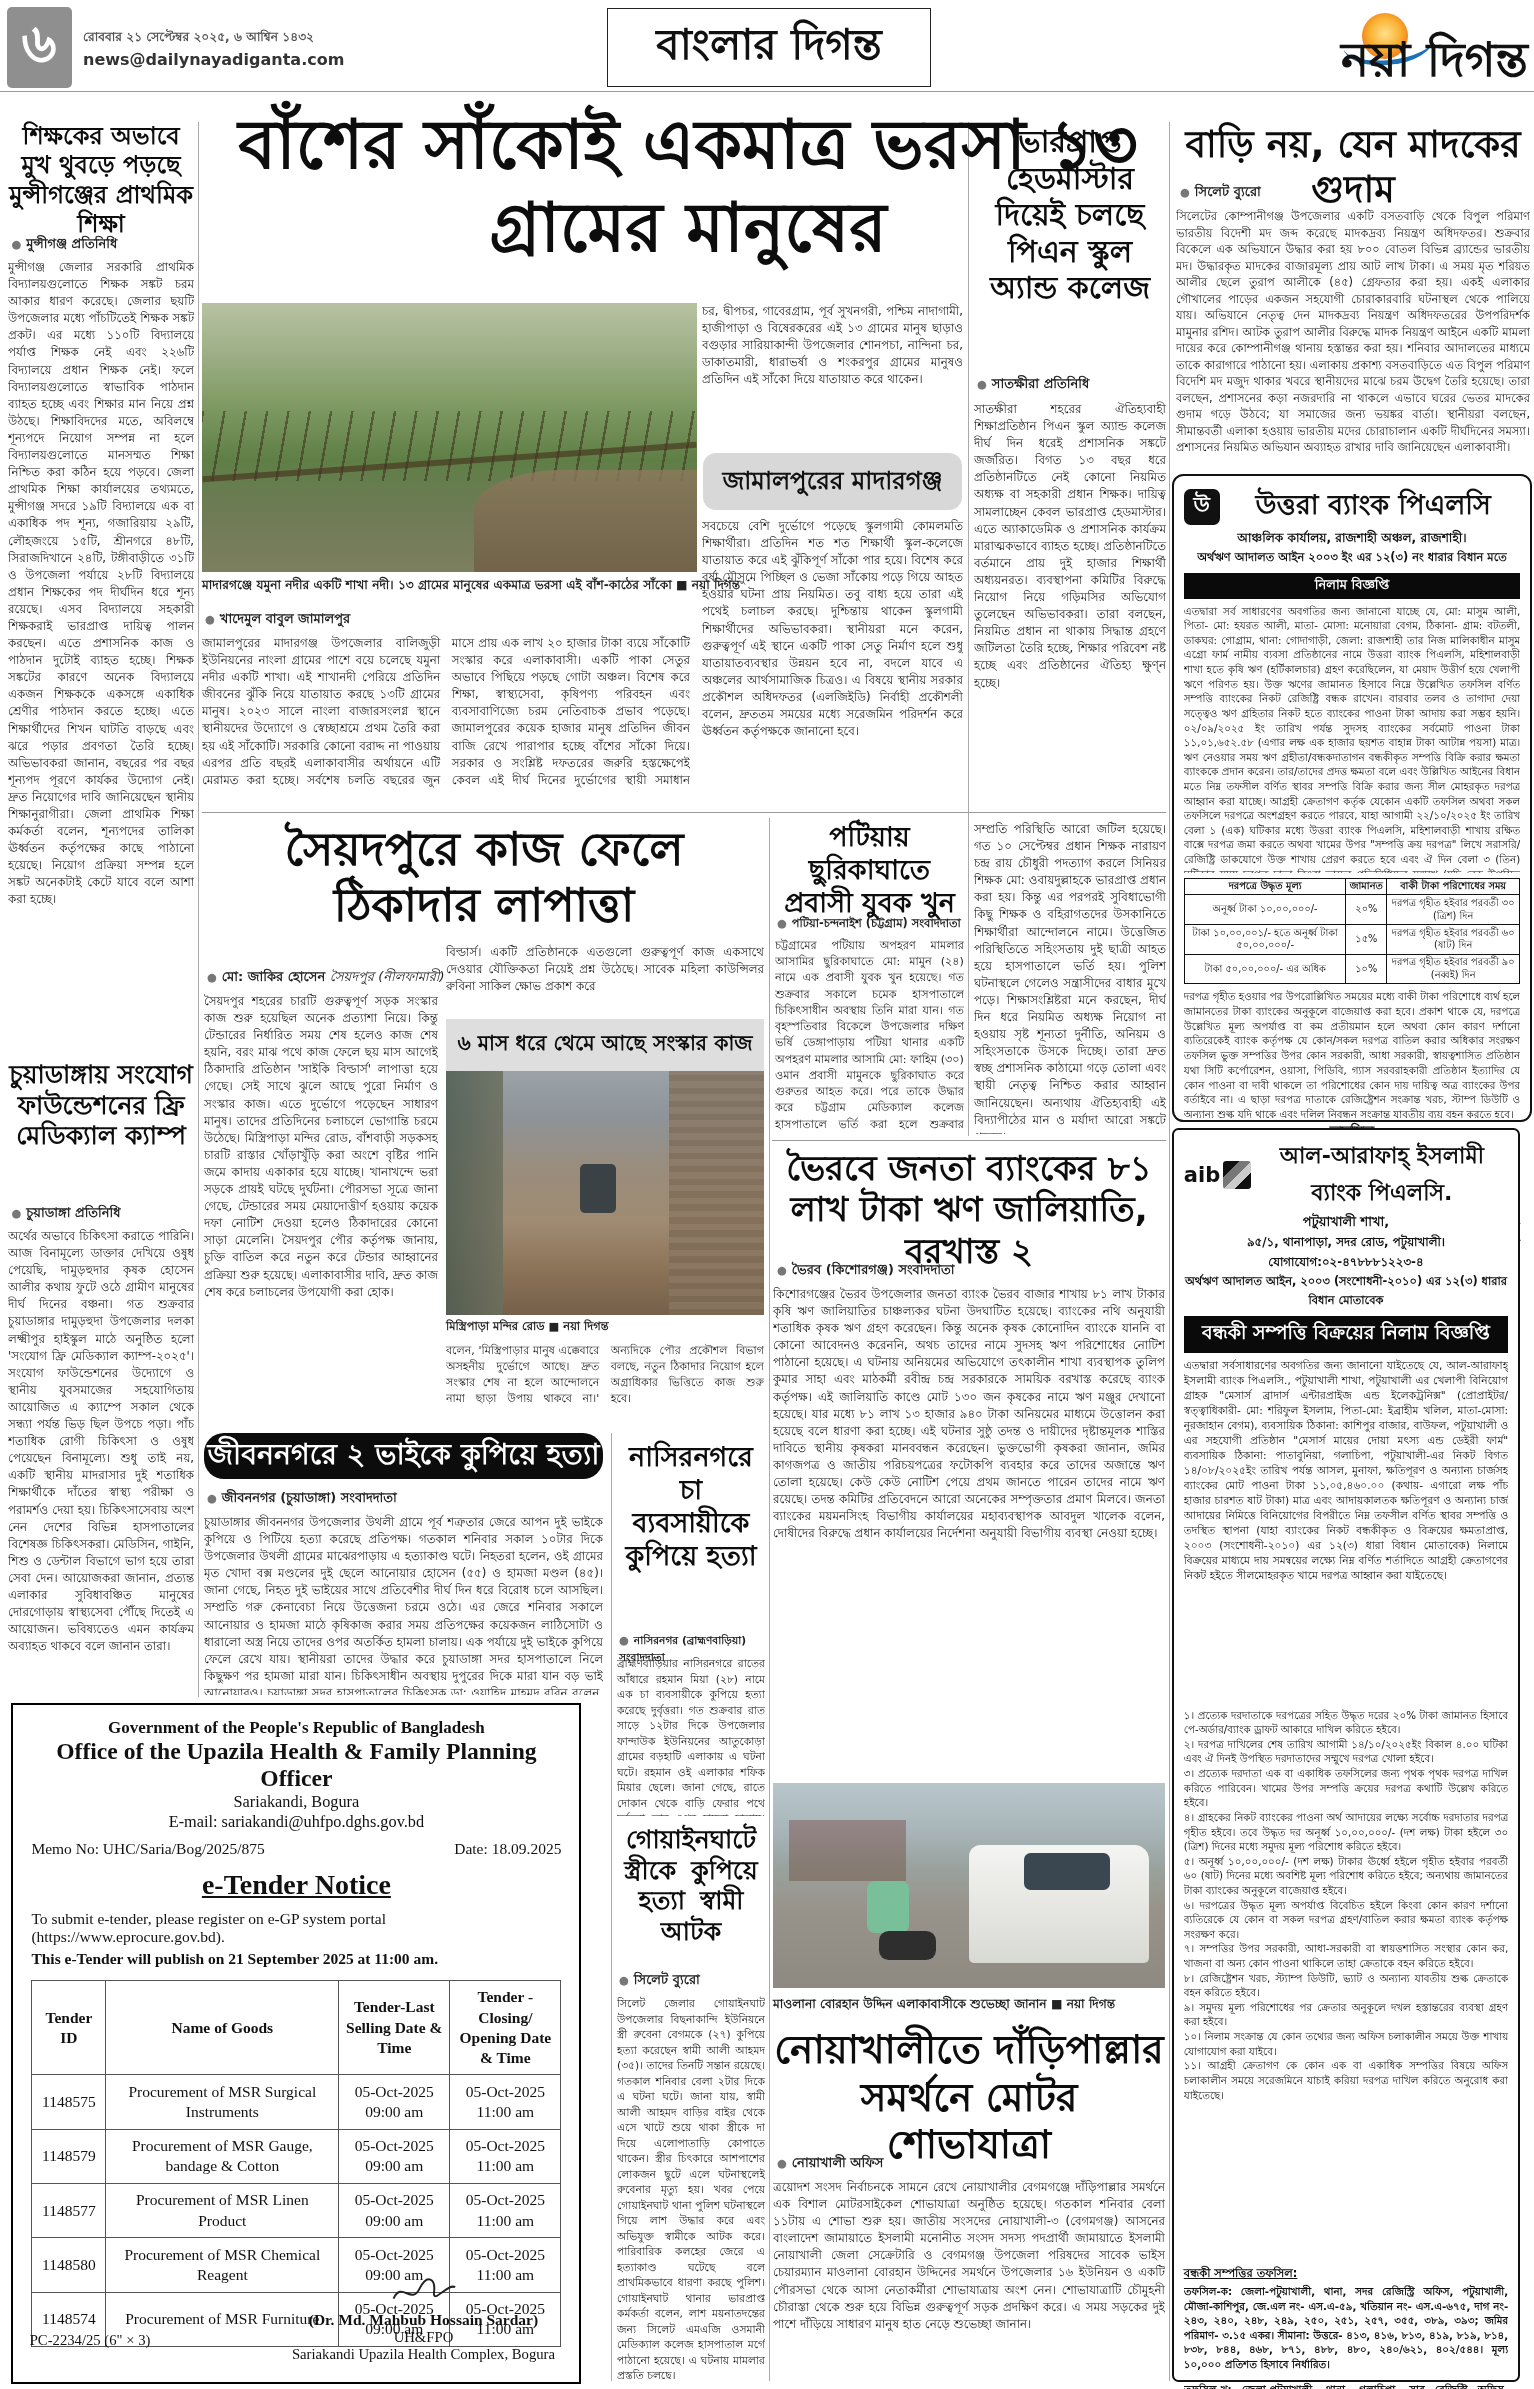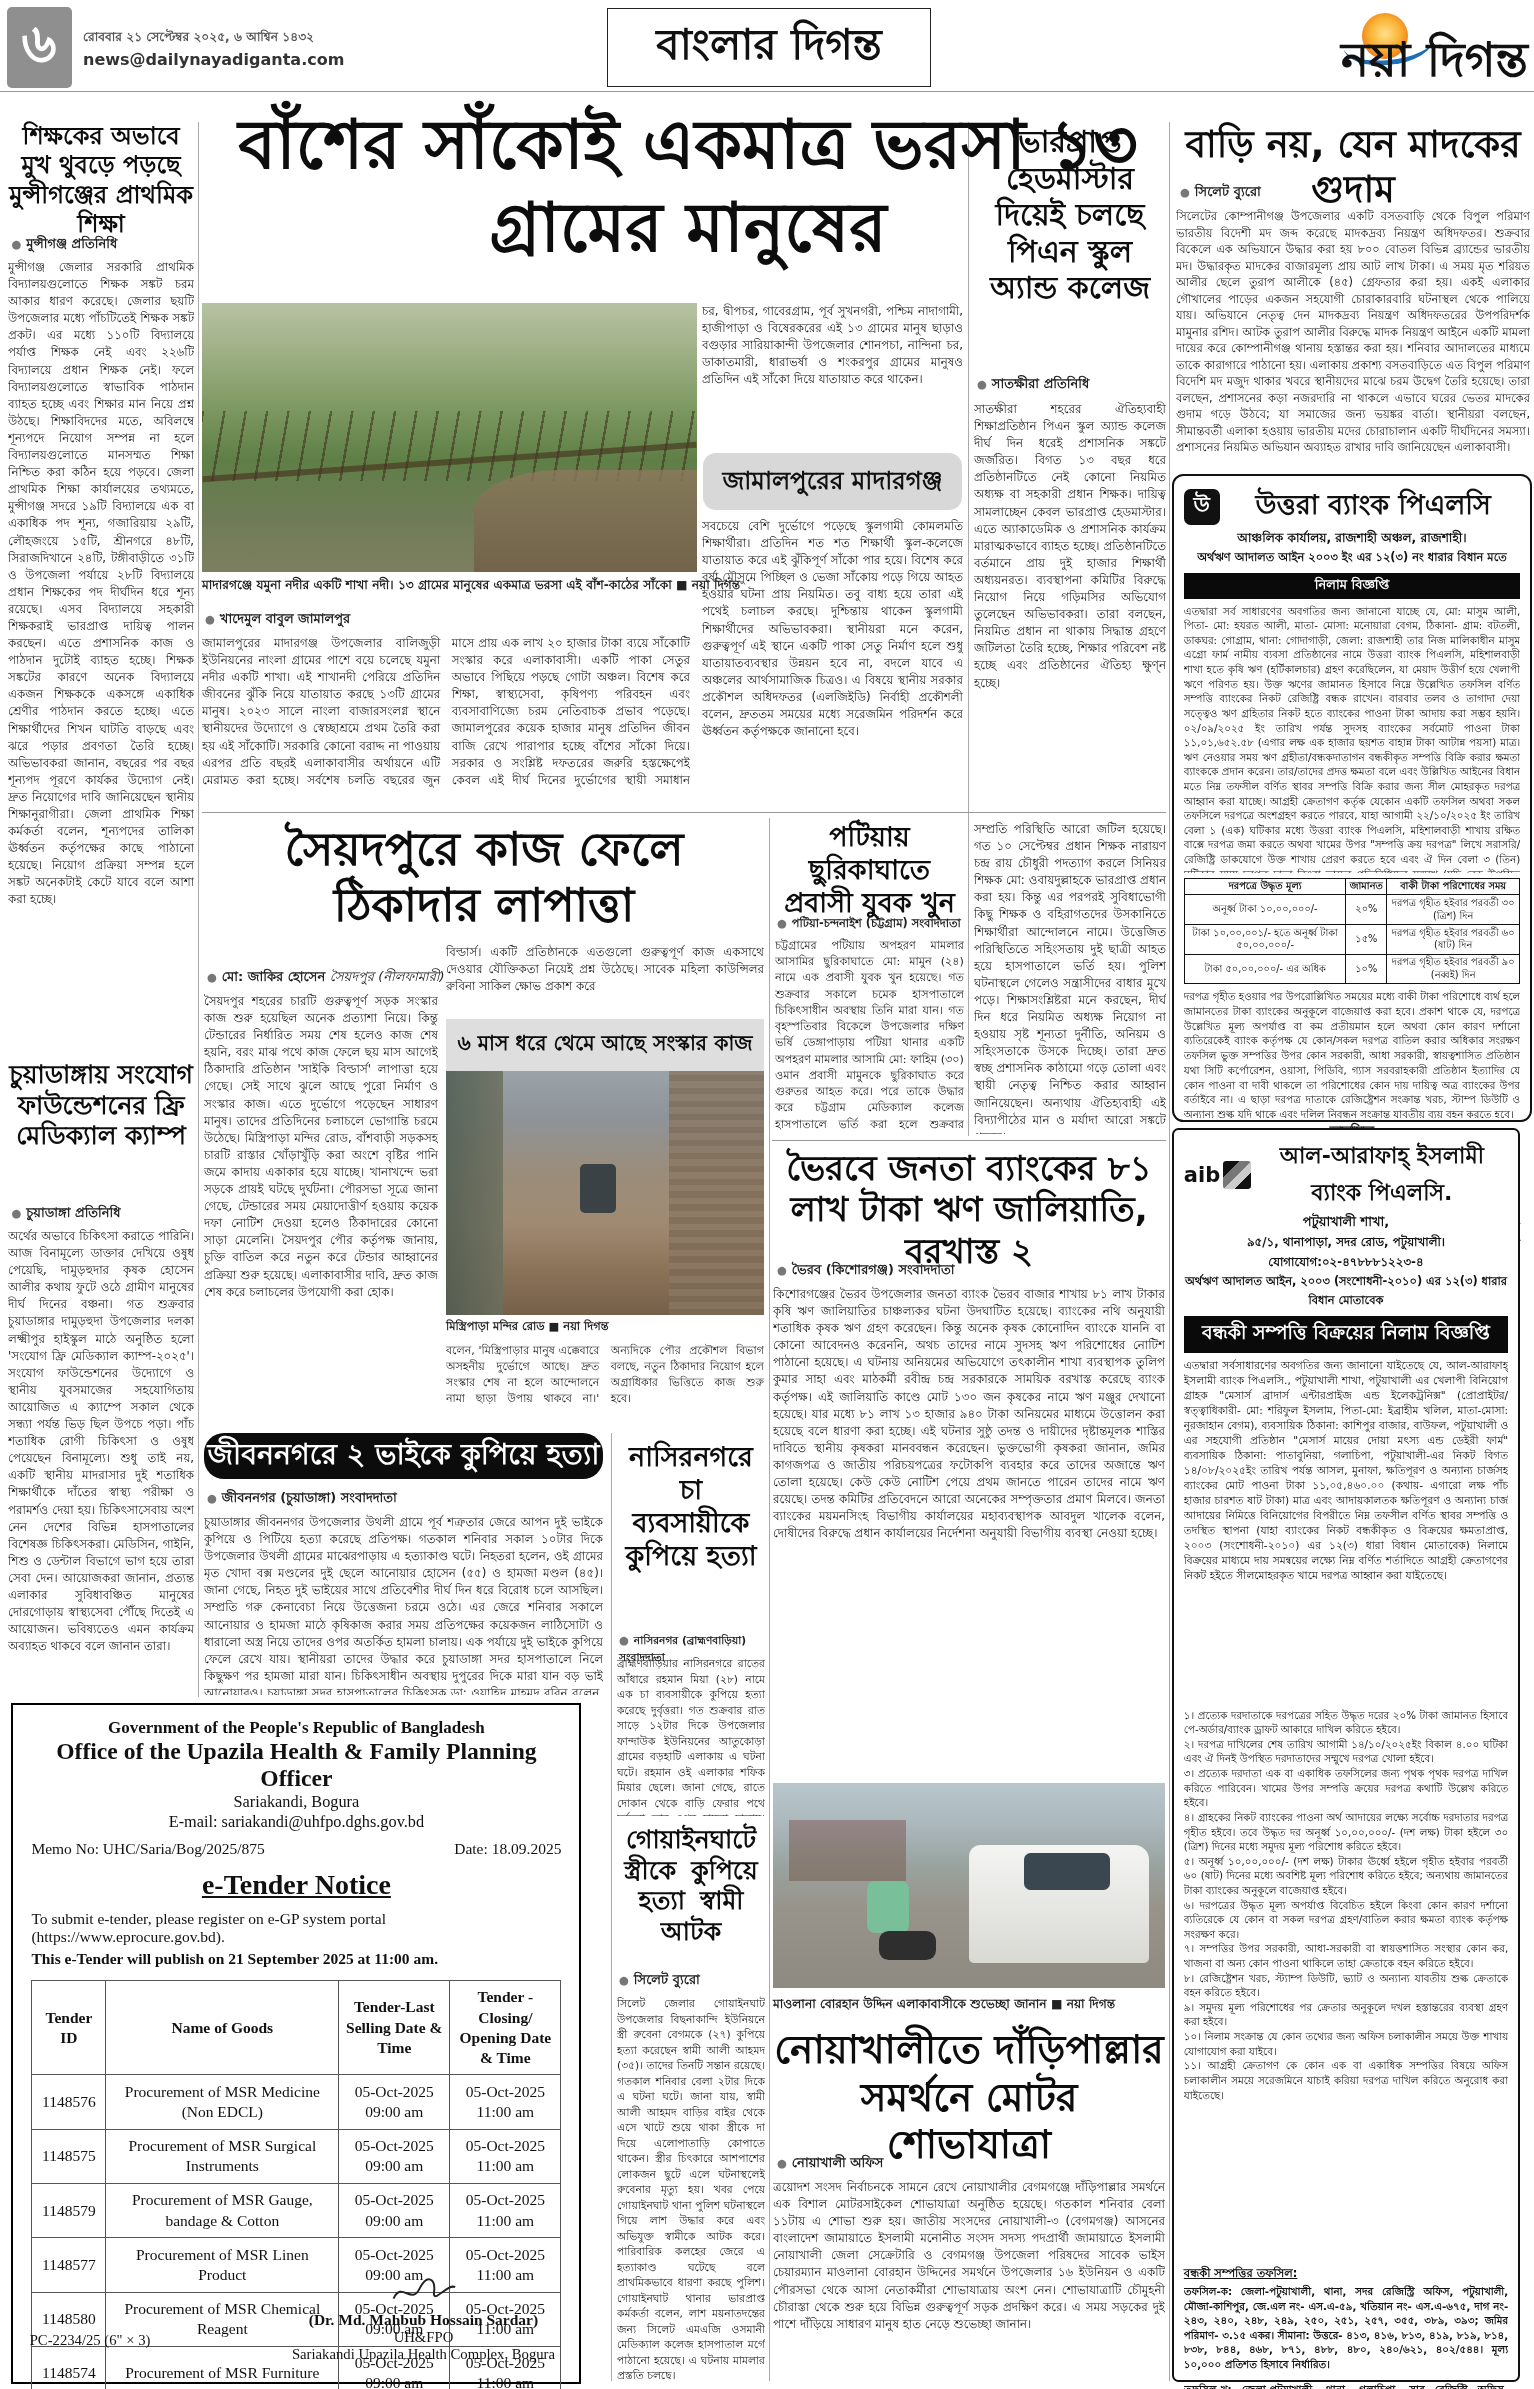--- a/index.html
+++ b/index.html
@@ -239,26 +239,20 @@
     <div style="font-size:15.5px;font-weight:bold;margin-top:4.9px;">This e-Tender will publish on 21 September 2025 at 11:00 am.</div>
     <table id="tender-table">
       <tbody>
           <tr>
         <th style="width:14%;">Tender ID</th>
         <th style="width:44%;">Name of Goods</th>
         <th style="width:21%;">Tender-Last Selling Date &amp; Time</th>
         <th style="width:21%;">Tender -Closing/ Opening Date &amp; Time</th>
       </tr>
       <tr>
-            <td>1148576</td>
-            <td>Procurement of MSR Medicine (Non EDCL)</td>
-            <td>05-Oct-2025 09:00 am</td>
-            <td>05-Oct-2025 11:00 am</td>
-          </tr>
-      <tr>
             <td>1148575</td>
             <td>Procurement of MSR Surgical Instruments</td>
             <td>05-Oct-2025 09:00 am</td>
             <td>05-Oct-2025 11:00 am</td>
           </tr>
       <tr>
             <td>1148579</td>
             <td>Procurement of MSR Gauge, bandage &amp; Cotton</td>
             <td>05-Oct-2025 09:00 am</td>
             <td>05-Oct-2025 11:00 am</td>

